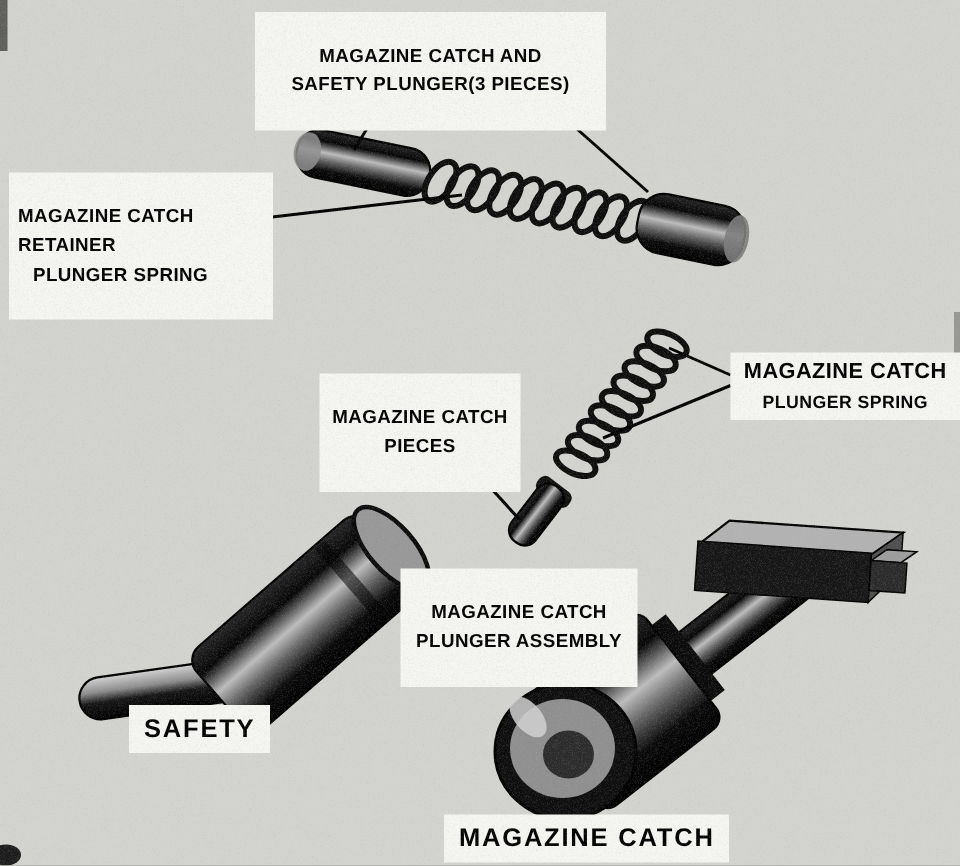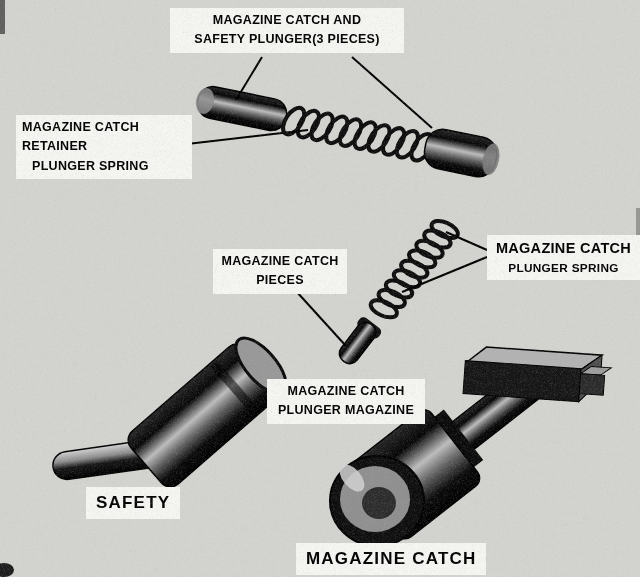--- a/index.html
+++ b/index.html
@@ -15,33 +15,33 @@
   .art { position: absolute; left: 0; top: 0; z-index: 1; }
   .noise { position: absolute; left: 0; top: 0; z-index: 9; pointer-events: none; }
   .label {
     position: absolute;
     z-index: 5;
     background: #f5f5f2;
     color: #000;
     font-weight: 700;
     text-align: center;
     line-height: 1.55;
-    padding: 3px 6px;
+    padding: 20px 6px;
     letter-spacing: 0.3px;
   }
   .label .gap { margin-left: 0; }
   .lbl-retainer        { left: 170px; top: 8px;   width: 234px; font-size: 12.5px; }
-  .lbl-retainer-spring { left: 16px;   top: 115px; width: 176px; font-size: 12.5px; text-align: left; }
+  .lbl-retainer-spring { left: 6px;   top: 115px; width: 176px; font-size: 12.5px; text-align: left; }
   .lbl-retainer-spring .l2 { margin-left: 10px; }
   .lbl-plunger         { left: 213px; top: 249px; width: 134px; font-size: 12.5px; }
   .lbl-plunger-spring  { left: 487px; top: 235px; width: 153px; padding: 2px 2px; }
   .lbl-plunger-spring .l1 { font-size: 14.5px; }
   .lbl-plunger-spring .l2 { font-size: 11.8px; }
   .lbl-assembly        { left: 267px; top: 379px; width: 158px; font-size: 12.5px; }
-  .lbl-safety          { left: 86px;  top: 487px; font-size: 17px; letter-spacing: 1.2px; padding: 3px 10px; }
+  .lbl-safety          { left: 86px;  top: 470px; font-size: 17px; letter-spacing: 1.2px; padding: 3px 10px; }
   .lbl-mag-catch       { left: 296px; top: 543px; font-size: 17px; letter-spacing: 1.2px; padding: 3px 10px; }
 </style>
 </head>
 <body>
 
 <div class="stage">
 
   <svg class="art" width="640" height="577" viewBox="0 0 640 577">
     <defs>
       <linearGradient id="cyl" x1="0" y1="0" x2="0" y2="1">
@@ -168,21 +168,21 @@
     <div class="l2">PIECES</div>
   </div>
 
   <div class="label lbl-plunger-spring">
     <div class="l1">MAGAZINE CATCH</div>
     <div class="l2">PLUNGER SPRING</div>
   </div>
 
   <div class="label lbl-assembly">
     <div class="l1">MAGAZINE CATCH</div>
-    <div class="l2">PLUNGER MAGAZINE</div>
+    <div class="l2">PLUNGER ASSEMBLY</div>
   </div>
 
   <div class="label lbl-safety">SAFETY</div>
 
   <div class="label lbl-mag-catch">MAGAZINE CATCH</div>
 
   <svg class="noise" width="640" height="577" viewBox="0 0 640 577">
     <defs>
       <filter id="grain" x="0" y="0" width="100%" height="100%">
         <feTurbulence type="fractalNoise" baseFrequency="0.9" numOctaves="2" seed="7" stitchTiles="stitch"></feTurbulence>

